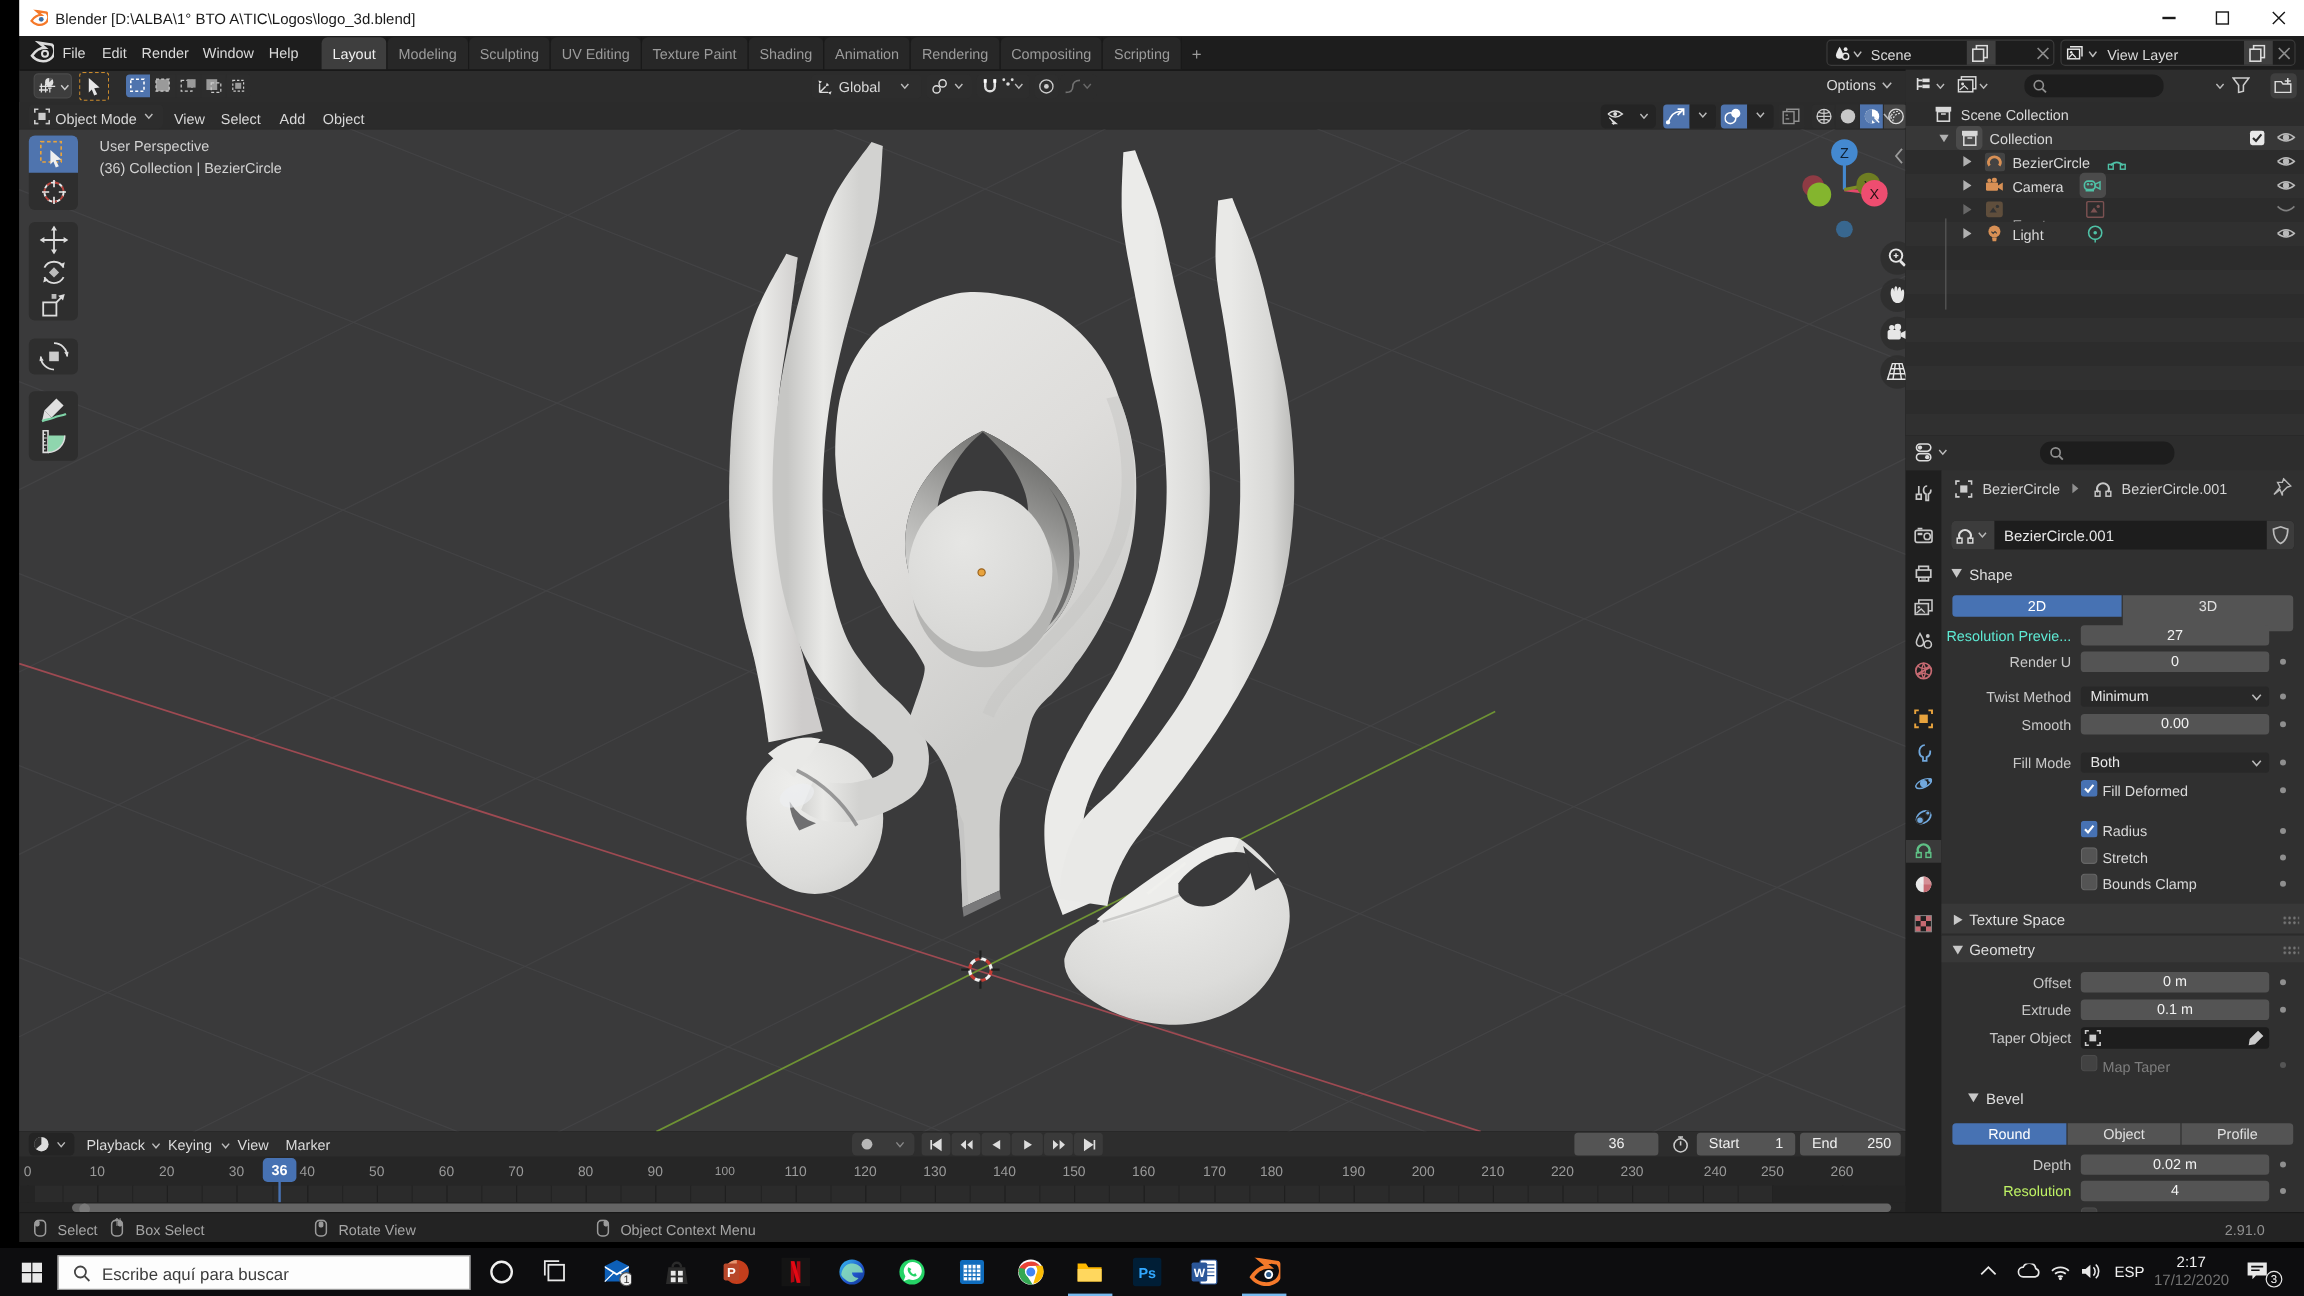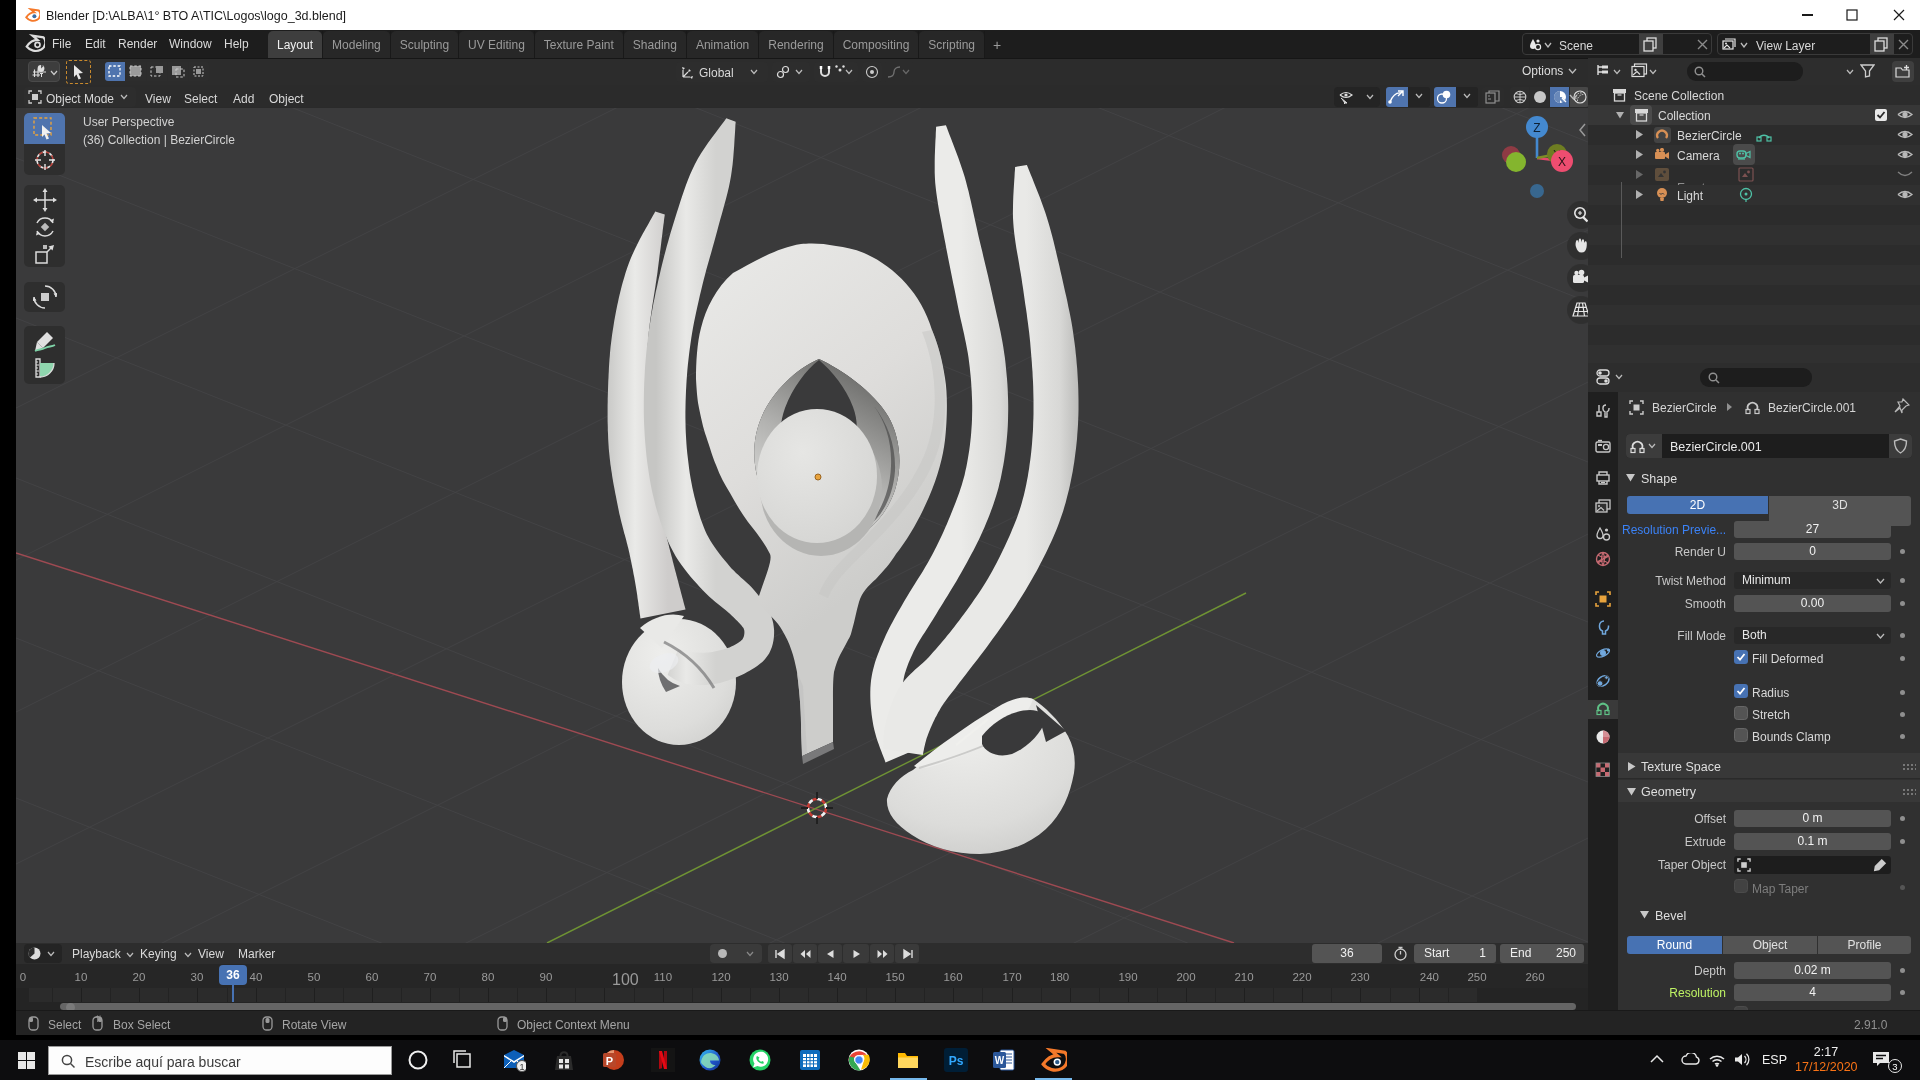--- a/index.html
+++ b/index.html
@@ -835,21 +835,21 @@
         <svg class="abs" style="left:4px;top:4px" width="15" height="16" viewBox="0 0 15 16">
           <path d="M7.5 1 L13.5 3 C13.5 9 12 12.5 7.5 15 C3 12.5 1.5 9 1.5 3 Z" fill="none" stroke="#bbb" stroke-width="1.4"></path>
         </svg>
       </div>
       <svg class="abs" style="left:8px;top:82px" width="9" height="8">
         <path d="M0 0 L9 0 L4.5 7.5 Z" fill="#c8c8c8"></path>
       </svg>
       <div class="abs" style="left:23px;top:80px;font-size:12.5px;color:#dedede">Shape</div>
       <div class="abs" style="left:9px;top:104px;width:141px;height:18px;background:#4772b3;border-radius:3px 0 0 3px;text-align:center;font-size:12px;color:#fff;line-height:18px">2D</div>
       <div class="abs" style="left:151px;top:104px;width:142px;height:30px;background:#545454;border-radius:0 3px 3px 0;text-align:center;font-size:12px;color:#e0e0e0;line-height:18px">3D</div>
-      <div class="abs" style="left:4px;top:132px;width:104px;text-align:right;font-size:12px;color:#3b82f6;white-space:nowrap;line-height:1">Resolution Previe...</div>
+      <div class="abs" style="left:4px;top:132px;width:104px;text-align:right;font-size:12px;color:#5eead4;white-space:nowrap;line-height:1">Resolution Previe...</div>
       <div class="abs" style="left:116px;top:129px;width:157px;height:17px;background:#545454;border-radius:3px;text-align:center;font-size:12px;color:#f2f2f2;line-height:17px">27</div>
       <div class="abs" style="left:4px;top:154px;width:104px;text-align:right;font-size:12px;color:#c8c8c8;white-space:nowrap;line-height:1">Render U</div>
       <div class="abs" style="left:116px;top:151px;width:157px;height:17px;background:#545454;border-radius:3px;text-align:center;font-size:12px;color:#f2f2f2;line-height:17px">0</div>
       <div class="abs" style="left:282px;top:157px;width:5px;height:5px;border-radius:3px;background:#8f8f8f;opacity:1"></div>
       <div class="abs" style="left:4px;top:183px;width:104px;text-align:right;font-size:12px;color:#c8c8c8;white-space:nowrap;line-height:1">Twist Method</div>
       <div class="abs" style="left:116px;top:180px;width:157px;height:17px;background:#282828;border-radius:3px;font-size:12px;color:#e8e8e8;line-height:17px;padding-left:8px">Minimum</div>
       <svg class="abs" style="left:258px;top:186px" width="9" height="7">
         <path d="M1 1 L4.5 5 L8 1" fill="none" stroke="#bbb" stroke-width="1.3"></path>
       </svg>
       <div class="abs" style="left:282px;top:186px;width:5px;height:5px;border-radius:3px;background:#8f8f8f;opacity:1"></div>
@@ -1007,21 +1007,21 @@
     <div class="abs" style="left:-13px;top:28px;width:40px;text-align:center;font-size:11.5px;color:#9a9a9a">0</div>
     <div class="abs" style="left:45px;top:28px;width:40px;text-align:center;font-size:11.5px;color:#9a9a9a">10</div>
     <div class="abs" style="left:103px;top:28px;width:40px;text-align:center;font-size:11.5px;color:#9a9a9a">20</div>
     <div class="abs" style="left:161px;top:28px;width:40px;text-align:center;font-size:11.5px;color:#9a9a9a">30</div>
     <div class="abs" style="left:220px;top:28px;width:40px;text-align:center;font-size:11.5px;color:#9a9a9a">40</div>
     <div class="abs" style="left:278px;top:28px;width:40px;text-align:center;font-size:11.5px;color:#9a9a9a">50</div>
     <div class="abs" style="left:336px;top:28px;width:40px;text-align:center;font-size:11.5px;color:#9a9a9a">60</div>
     <div class="abs" style="left:394px;top:28px;width:40px;text-align:center;font-size:11.5px;color:#9a9a9a">70</div>
     <div class="abs" style="left:452px;top:28px;width:40px;text-align:center;font-size:11.5px;color:#9a9a9a">80</div>
     <div class="abs" style="left:510px;top:28px;width:40px;text-align:center;font-size:11.5px;color:#9a9a9a">90</div>
-    <div class="abs" style="left:596px;top:28px;width:40px;font-size:16px;color:#9a9a9a">100</div>
+    <div class="abs" style="left:568px;top:28px;width:40px;text-align:center;font-size:10px;color:#9a9a9a">100</div>
     <div class="abs" style="left:627px;top:28px;width:40px;text-align:center;font-size:11.5px;color:#9a9a9a">110</div>
     <div class="abs" style="left:685px;top:28px;width:40px;text-align:center;font-size:11.5px;color:#9a9a9a">120</div>
     <div class="abs" style="left:743px;top:28px;width:40px;text-align:center;font-size:11.5px;color:#9a9a9a">130</div>
     <div class="abs" style="left:801px;top:28px;width:40px;text-align:center;font-size:11.5px;color:#9a9a9a">140</div>
     <div class="abs" style="left:859px;top:28px;width:40px;text-align:center;font-size:11.5px;color:#9a9a9a">150</div>
     <div class="abs" style="left:917px;top:28px;width:40px;text-align:center;font-size:11.5px;color:#9a9a9a">160</div>
     <div class="abs" style="left:976px;top:28px;width:40px;text-align:center;font-size:11.5px;color:#9a9a9a">170</div>
     <div class="abs" style="left:1034px;top:28px;width:40px;font-size:11.5px;color:#9a9a9a">180</div>
     <div class="abs" style="left:1092px;top:28px;width:40px;text-align:center;font-size:11.5px;color:#9a9a9a">190</div>
     <div class="abs" style="left:1150px;top:28px;width:40px;text-align:center;font-size:11.5px;color:#9a9a9a">200</div>
@@ -1250,19 +1250,19 @@
     <svg class="abs" style="left:1708px;top:13px" width="18" height="14">
       <path d="M2 6 A10 10 0 0 1 16 6 M4.5 8.5 A7 7 0 0 1 13.5 8.5 M7 11 A4 4 0 0 1 11 11" fill="none" stroke="#e8e8e8" stroke-width="1.5"></path>
       <circle cx="9" cy="12.5" r="1.3" fill="#e8e8e8"></circle>
     </svg>
     <svg class="abs" style="left:1734px;top:12px" width="18" height="15">
       <path d="M1 5.5 L4 5.5 L8 2 L8 13 L4 9.5 L1 9.5 Z" fill="#e8e8e8"></path>
       <path d="M10.5 4 A5 5 0 0 1 10.5 11 M12.5 1.8 A8 8 0 0 1 12.5 13.2" fill="none" stroke="#e8e8e8" stroke-width="1.3"></path>
     </svg>
     <div class="abs" style="left:1762px;top:13px;font-size:12.5px;color:#f0f0f0">ESP</div>
     <div class="abs" style="left:1795px;top:5px;width:62px;text-align:center;font-size:12.5px;color:#f0f0f0">2:17</div>
-    <div class="abs" style="left:1795px;top:20px;width:62px;text-align:center;font-size:12.5px;color:#f97316">17/12/2020</div>
+    <div class="abs" style="left:1795px;top:20px;width:62px;text-align:center;font-size:12.5px;color:#737373">17/12/2020</div>
     <svg class="abs" style="left:1872px;top:11px" width="19" height="17">
       <path d="M1 1 L17 1 L17 12 L8 12 L5 15 L5 12 L1 12 Z" fill="#e8e8e8"></path>
       <path d="M4 4.5 L14 4.5 M4 7.5 L11 7.5" stroke="#0d0d0f" stroke-width="1.3"></path>
     </svg>
     <div class="abs" style="left:1888px;top:19px;width:14px;height:14px;border-radius:8px;background:#0d0d0f;border:1.4px solid #e8e8e8;text-align:center;font-size:9.5px;color:#fff;line-height:13px">3</div>
   </div>
 
 </body></html>

